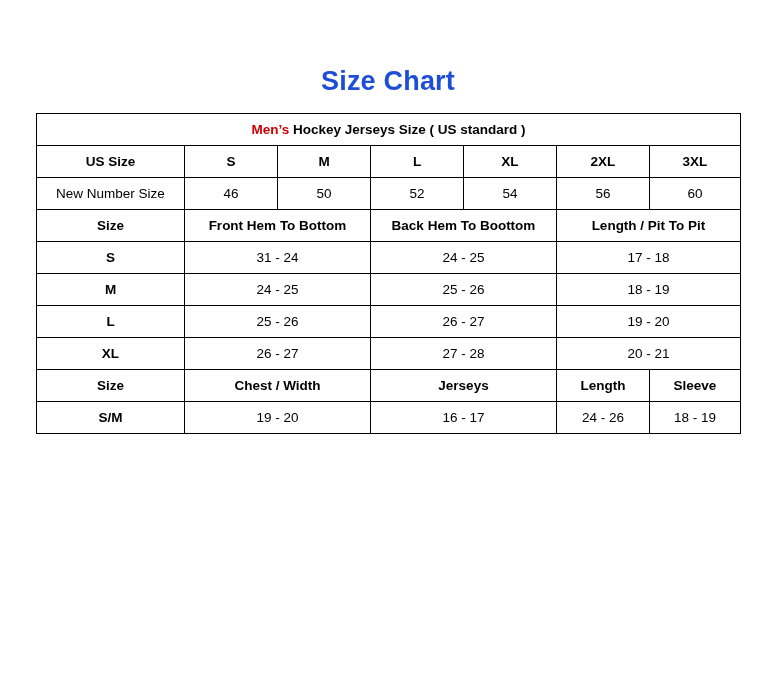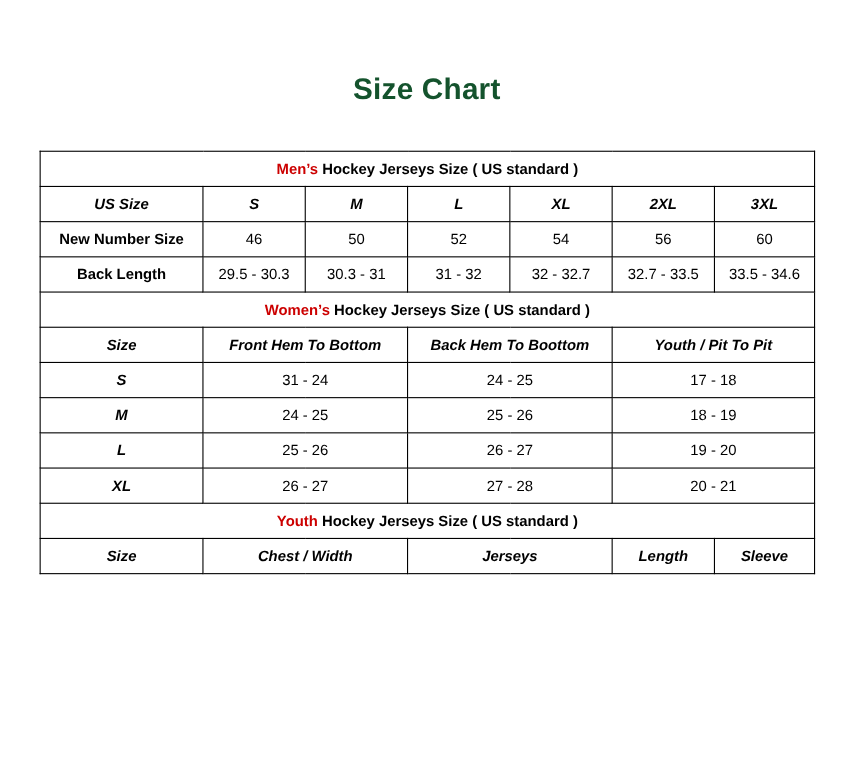--- a/index.html
+++ b/index.html
@@ -10,29 +10,29 @@
   body {
     width: 776px;
     height: 692px;
     font-family: "Liberation Sans", sans-serif;
     color: #000000;
     position: relative;
     overflow: hidden;
   }
   .page-title {
     text-align: center;
-    color: #14532d;
+    color: #1d4ed8;
     font-size: 27px;
     font-weight: bold;
     margin-top: 66px;
     margin-bottom: 0;
     letter-spacing: 0.2px;
   }
   .chart-wrap {
-    margin: 40px 36px 0 36px;
+    margin: 16px 36px 0 36px;
   }
   table.size-table {
     width: 704px;
     border-collapse: collapse;
     table-layout: fixed;
   }
   table.size-table td {
     border: 1px solid #000000;
     font-size: 13.5px;
     text-align: center;
@@ -44,25 +44,24 @@
   td.section-head {
     background: #ffff00;
     font-weight: bold;
     font-size: 15px;
     padding: 7px 2px;
   }
   td.section-head .accent {
     color: #cc0000;
   }
   td.rowhead {
-    font-weight: bold;
+    font-weight: normal;
   }
   td.bold {
     font-weight: bold;
-    font-style: italic;
   }
 </style>
 </head>
 <body>
 
 <h1 class="page-title">Size Chart</h1>
 
 <div class="chart-wrap">
   <table class="size-table">
     <colgroup>
@@ -90,36 +89,24 @@
         <tr>
           <td class="rowhead" colspan="1">New Number Size</td>
           <td class="" colspan="1">46</td>
           <td class="" colspan="1">50</td>
           <td class="" colspan="1">52</td>
           <td class="" colspan="1">54</td>
           <td class="" colspan="1">56</td>
           <td class="" colspan="1">60</td>
         </tr>
         <tr>
-          <td class="rowhead" colspan="1">Back Length</td>
-          <td class="" colspan="1">29.5 - 30.3</td>
-          <td class="" colspan="1">30.3 - 31</td>
-          <td class="" colspan="1">31 - 32</td>
-          <td class="" colspan="1">32 - 32.7</td>
-          <td class="" colspan="1">32.7 - 33.5</td>
-          <td class="" colspan="1">33.5 - 34.6</td>
-        </tr>
-        <tr>
-          <td class="section-head" colspan="7"><span class="accent">Women’s</span><span> Hockey Jerseys Size ( US standard )</span></td>
-        </tr>
-        <tr>
           <td class="rowhead bold" colspan="1">Size</td>
           <td class="bold" colspan="2">Front Hem To Bottom</td>
           <td class="bold" colspan="2">Back Hem To Boottom</td>
-          <td class="bold" colspan="2">Youth / Pit To Pit</td>
+          <td class="bold" colspan="2">Length / Pit To Pit</td>
         </tr>
         <tr>
           <td class="rowhead bold" colspan="1">S</td>
           <td class="" colspan="2">31 - 24</td>
           <td class="" colspan="2">24 - 25</td>
           <td class="" colspan="2">17 - 18</td>
         </tr>
         <tr>
           <td class="rowhead bold" colspan="1">M</td>
           <td class="" colspan="2">24 - 25</td>
@@ -132,24 +119,28 @@
           <td class="" colspan="2">26 - 27</td>
           <td class="" colspan="2">19 - 20</td>
         </tr>
         <tr>
           <td class="rowhead bold" colspan="1">XL</td>
           <td class="" colspan="2">26 - 27</td>
           <td class="" colspan="2">27 - 28</td>
           <td class="" colspan="2">20 - 21</td>
         </tr>
         <tr>
-          <td class="section-head" colspan="7"><span class="accent">Youth</span><span> Hockey Jerseys Size ( US standard )</span></td>
-        </tr>
-        <tr>
           <td class="rowhead bold" colspan="1">Size</td>
           <td class="bold" colspan="2">Chest / Width</td>
           <td class="bold" colspan="2">Jerseys</td>
           <td class="bold" colspan="1">Length</td>
           <td class="bold" colspan="1">Sleeve</td>
         </tr>
+        <tr>
+          <td class="rowhead bold" colspan="1">S/M</td>
+          <td class="" colspan="2">19 - 20</td>
+          <td class="" colspan="2">16 - 17</td>
+          <td class="" colspan="1">24 - 26</td>
+          <td class="" colspan="1">18 - 19</td>
+        </tr>
       </tbody>
   </table>
 </div>
 
 </body></html>

